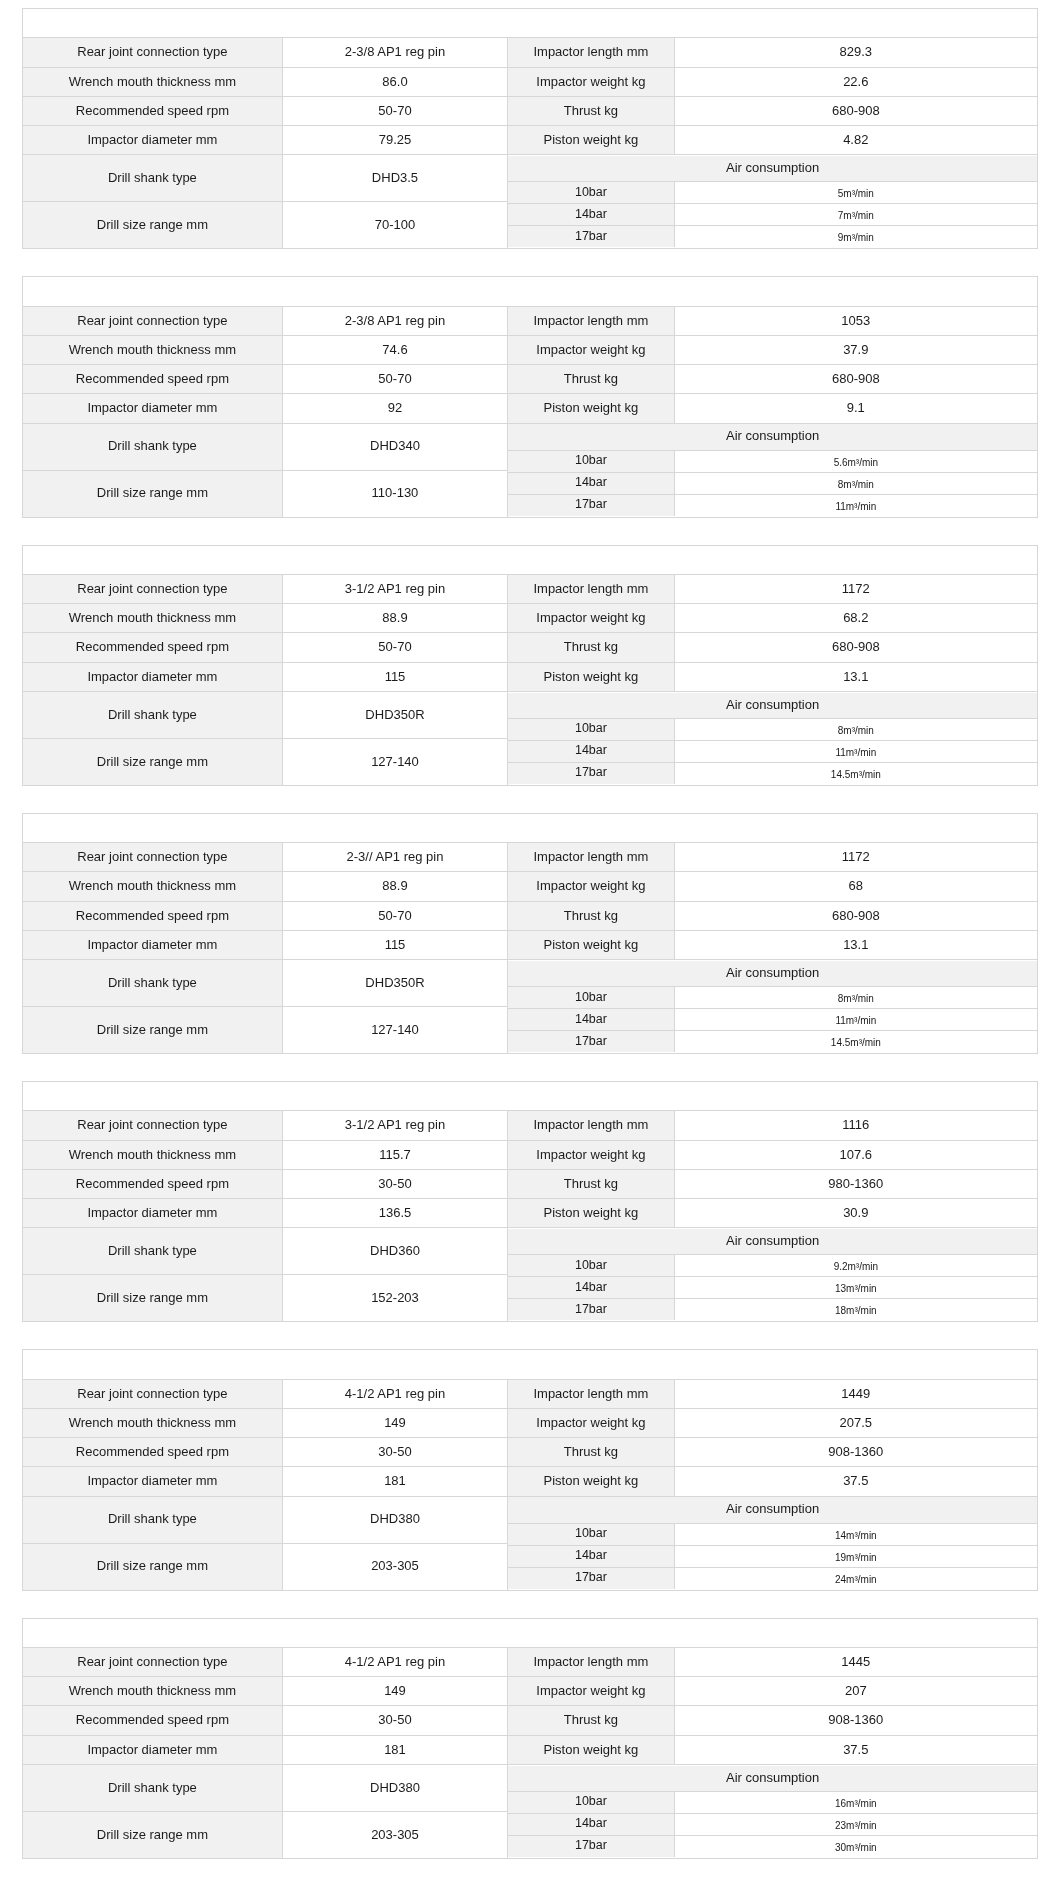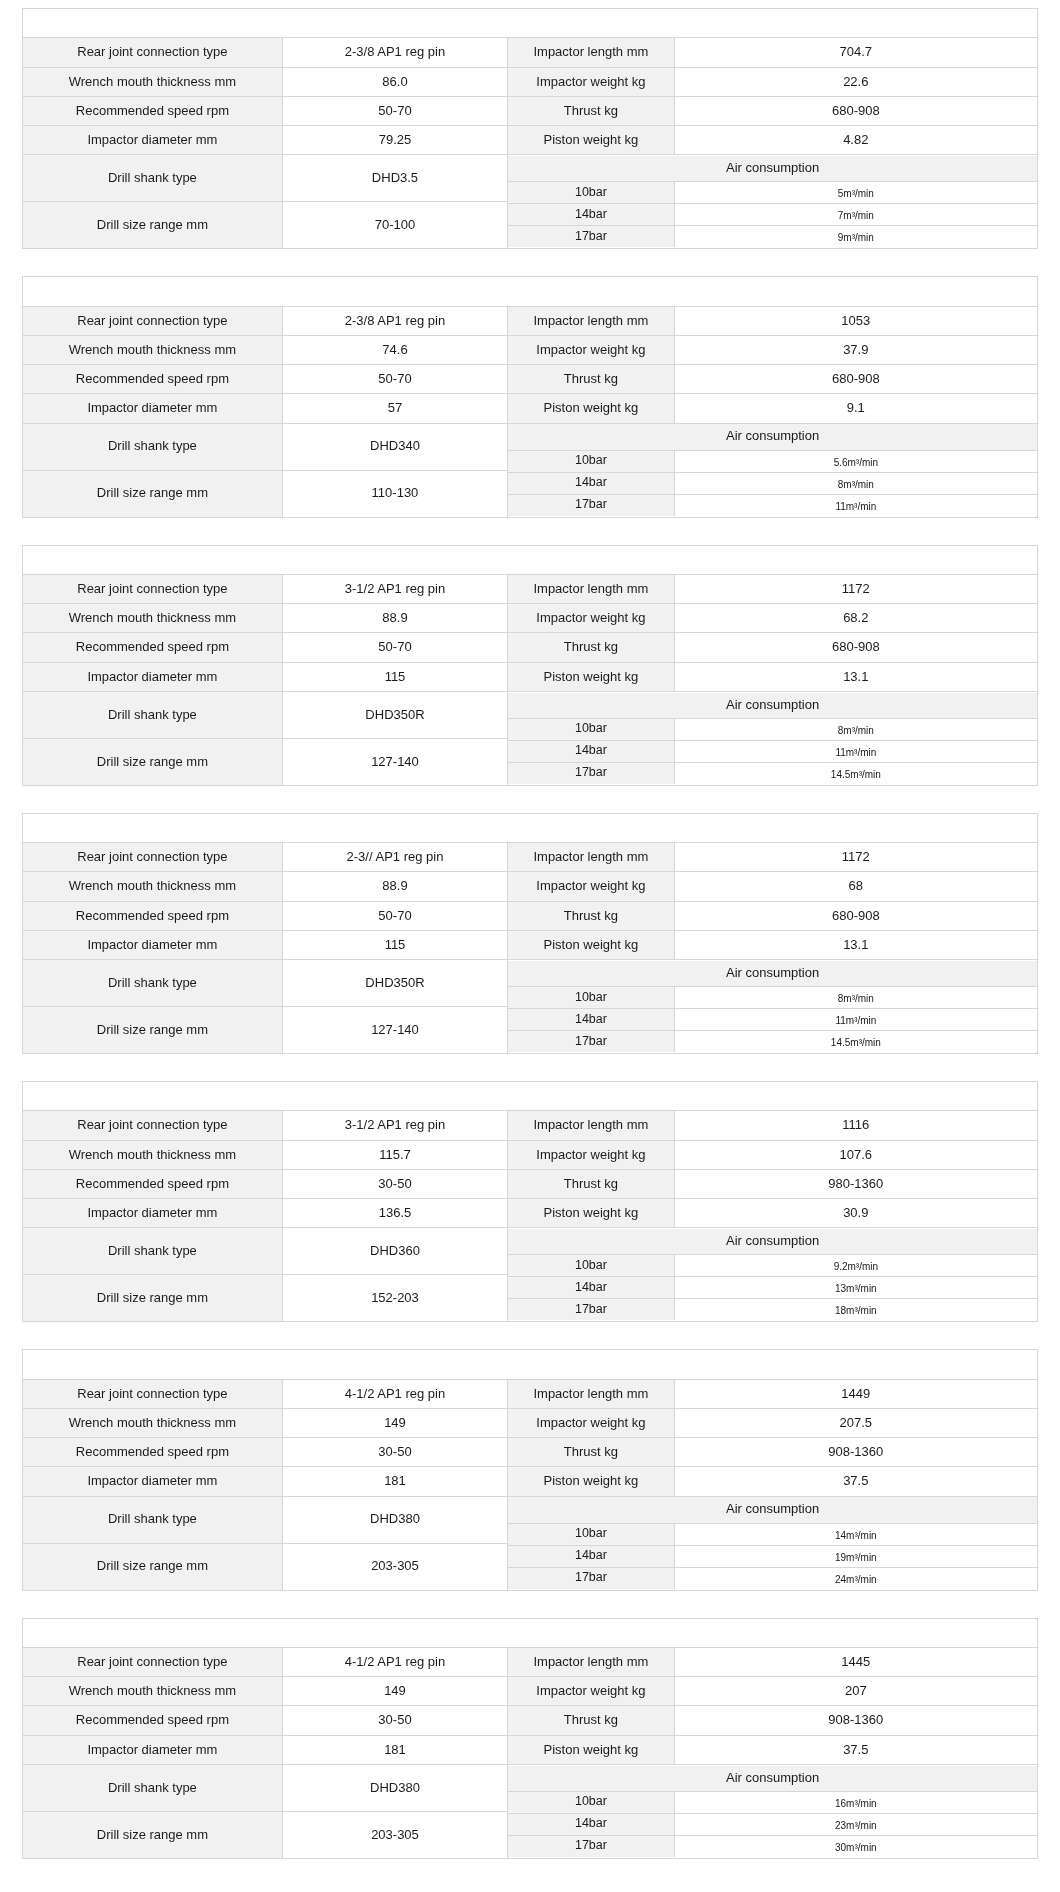--- a/index.html
+++ b/index.html
@@ -96,21 +96,21 @@
         <col class="c4">
       </colgroup>
       <tbody>
         <tr class="title-row">
           <td class="" colspan="4">DHD3.5 RImpactor-52334307</td>
         </tr>
         <tr>
           <td class="lbl">Rear joint connection type</td>
           <td class="val">2-3/8 AP1 reg pin</td>
           <td class="lbl">Impactor length mm</td>
-          <td class="val">704.7</td>
+          <td class="val">829.3</td>
         </tr>
         <tr>
           <td class="lbl">Wrench mouth thickness mm</td>
           <td class="val">86.0</td>
           <td class="lbl">Impactor weight kg</td>
           <td class="val">22.6</td>
         </tr>
         <tr>
           <td class="lbl">Recommended speed rpm</td>
           <td class="val">50-70</td>
@@ -182,21 +182,21 @@
           <td class="val">37.9</td>
         </tr>
         <tr>
           <td class="lbl">Recommended speed rpm</td>
           <td class="val">50-70</td>
           <td class="lbl">Thrust kg</td>
           <td class="val">680-908</td>
         </tr>
         <tr>
           <td class="lbl">Impactor diameter mm</td>
-          <td class="val">57</td>
+          <td class="val">92</td>
           <td class="lbl">Piston weight kg</td>
           <td class="val">9.1</td>
         </tr>
         <tr>
           <td class="lbl tall">Drill shank type</td>
           <td class="val tall">DHD340</td>
           <td colspan="2" rowspan="2" style="padding: 0px;">
             <table class="sub-table">
               <colgroup>
                 <col style="width: 31.4%;">

